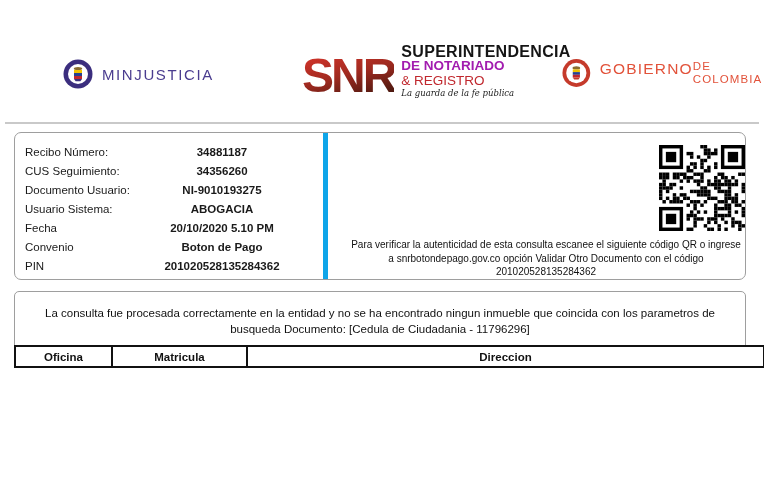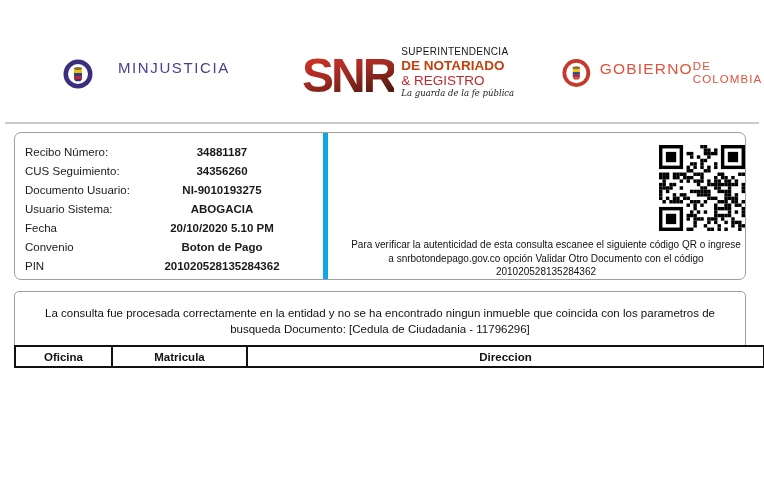--- a/index.html
+++ b/index.html
@@ -1,31 +1,31 @@
 <!DOCTYPE html>
 <html><head>
 <meta charset="utf-8">
 <style>
   html,body{margin:0;padding:0;background:#fff;}
   body{width:764px;height:494px;font-family:"Liberation Sans",sans-serif;color:#1a1a1a;position:relative;overflow:hidden;}
   .page{position:relative;width:764px;height:494px;background:#fff;}
 
   
-  .logo-minjusticia{position:absolute;left:63px;top:59px;display:flex;gap:25px;}
+  .logo-minjusticia{position:absolute;left:63px;top:59px;display:flex;align-items:center;gap:9px;}
   .mj-label{font-size:15px;letter-spacing:1.6px;color:#4A3C8F;font-weight:500;}
 
   .logo-snr{position:absolute;left:302px;top:43px;display:flex;align-items:flex-end;}
   .snr-acronym{font-weight:900;font-size:48px;line-height:47px;letter-spacing:-3px;color:#9b2a1c;}
   @supports ((-webkit-background-clip:text) or (background-clip:text)){
     .snr-acronym{background:linear-gradient(165deg,#d2342a 8%,#a02a20 48%,#3f160d 96%);
       -webkit-background-clip:text;background-clip:text;-webkit-text-fill-color:transparent;}
   }
   .snr-lines{margin-left:7px;display:flex;flex-direction:column;padding-top:3px;}
-  .snr-l1{font-size:10px;font-weight:400;letter-spacing:.3px;color:#151515;line-height:12px;}
-  .snr-l2{font-size:13.5px;font-weight:700;color:#c2410c;line-height:15px;}
+  .snr-l1{font-size:16px;font-weight:700;letter-spacing:.3px;color:#151515;line-height:12px;}
+  .snr-l2{font-size:13.5px;font-weight:700;color:#a21caf;line-height:15px;}
   .snr-l3{font-size:13.5px;font-weight:400;color:#C0272D;line-height:15px;}
   .snr-tag{font-size:8.5px;font-style:italic;color:#222;line-height:11px;font-family:"DejaVu Serif",serif;}
 
   .logo-gobierno{position:absolute;left:562px;top:57px;display:flex;align-items:center;gap:9px;}
   .gob-lines{display:flex;flex-direction:row;}
   .gob-l1{font-size:15.5px;letter-spacing:1.2px;color:#E2523A;font-weight:500;line-height:18px;}
   .gob-l2{font-size:11.5px;letter-spacing:1.1px;color:#E2523A;font-weight:500;line-height:13px;}
 
   .top-rule{position:absolute;left:5px;top:122px;width:754px;border-top:2px solid #c9c9c9;}
 

